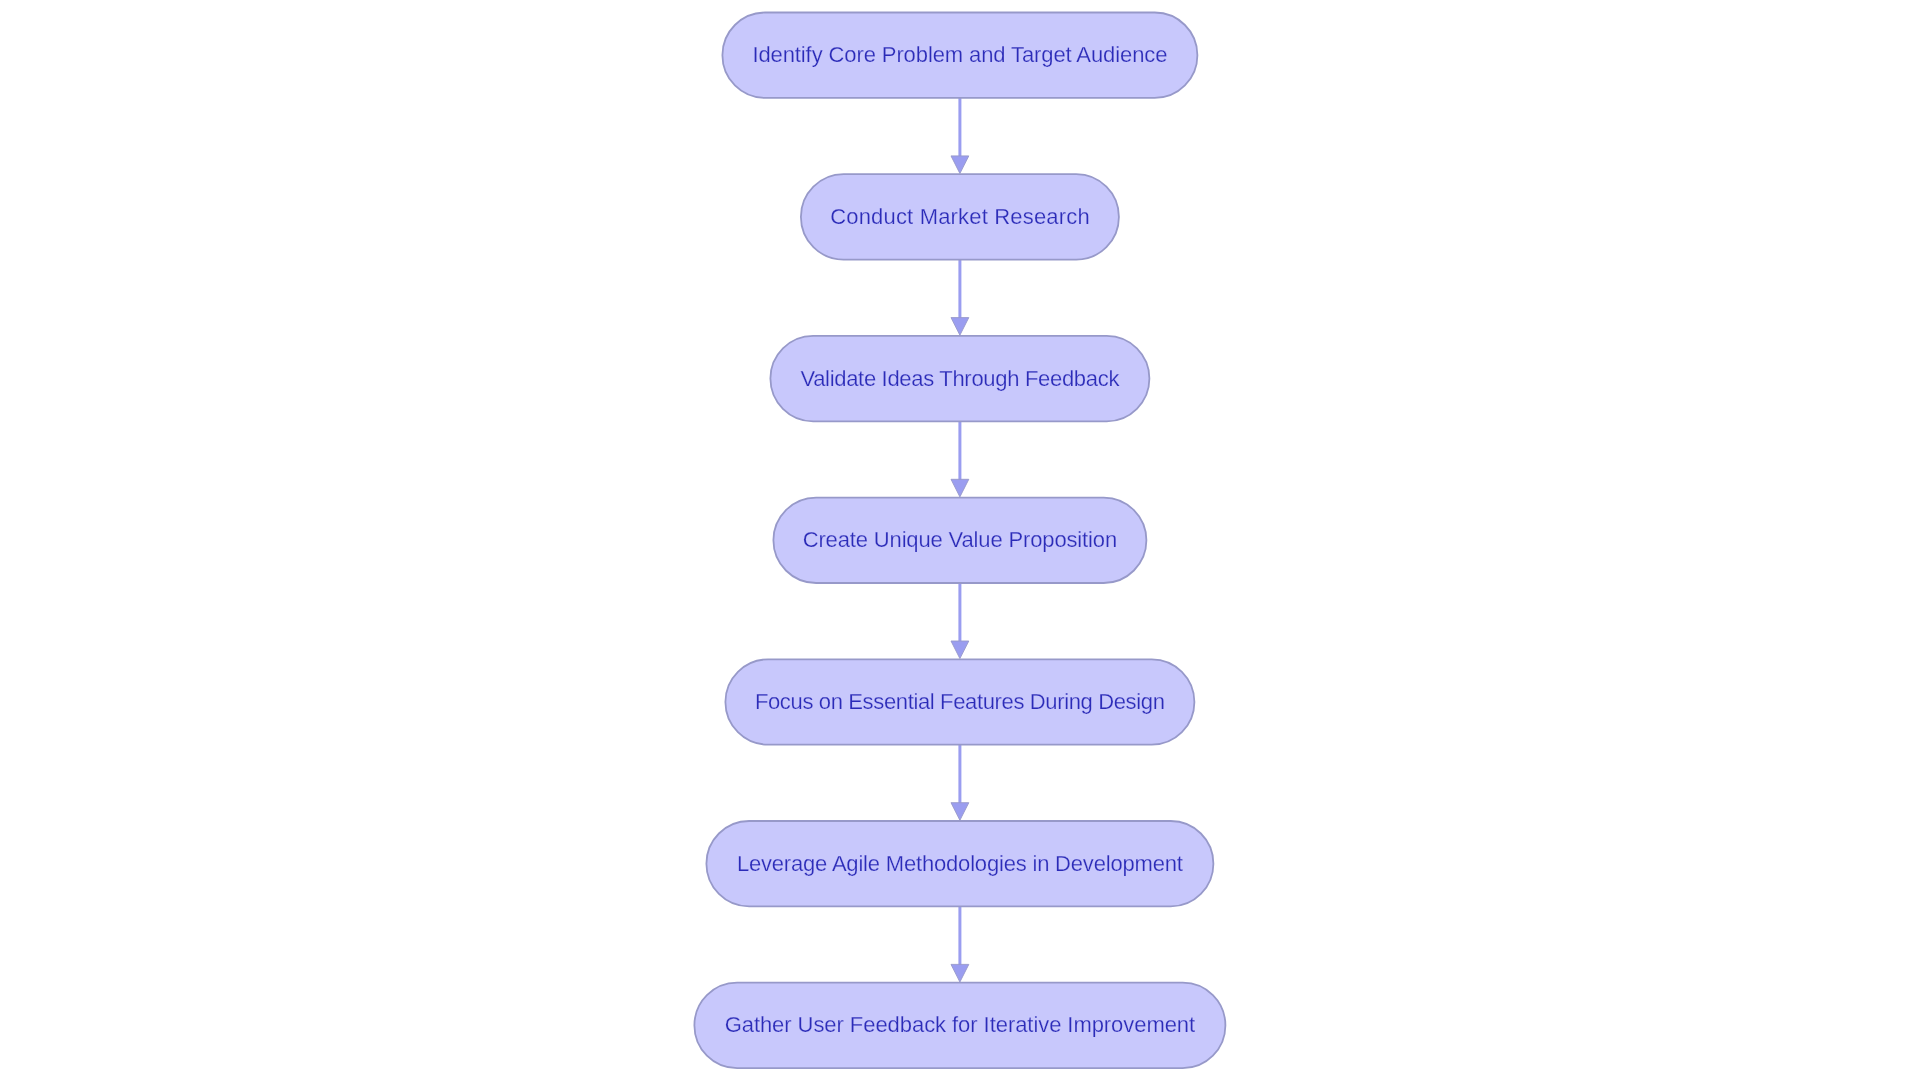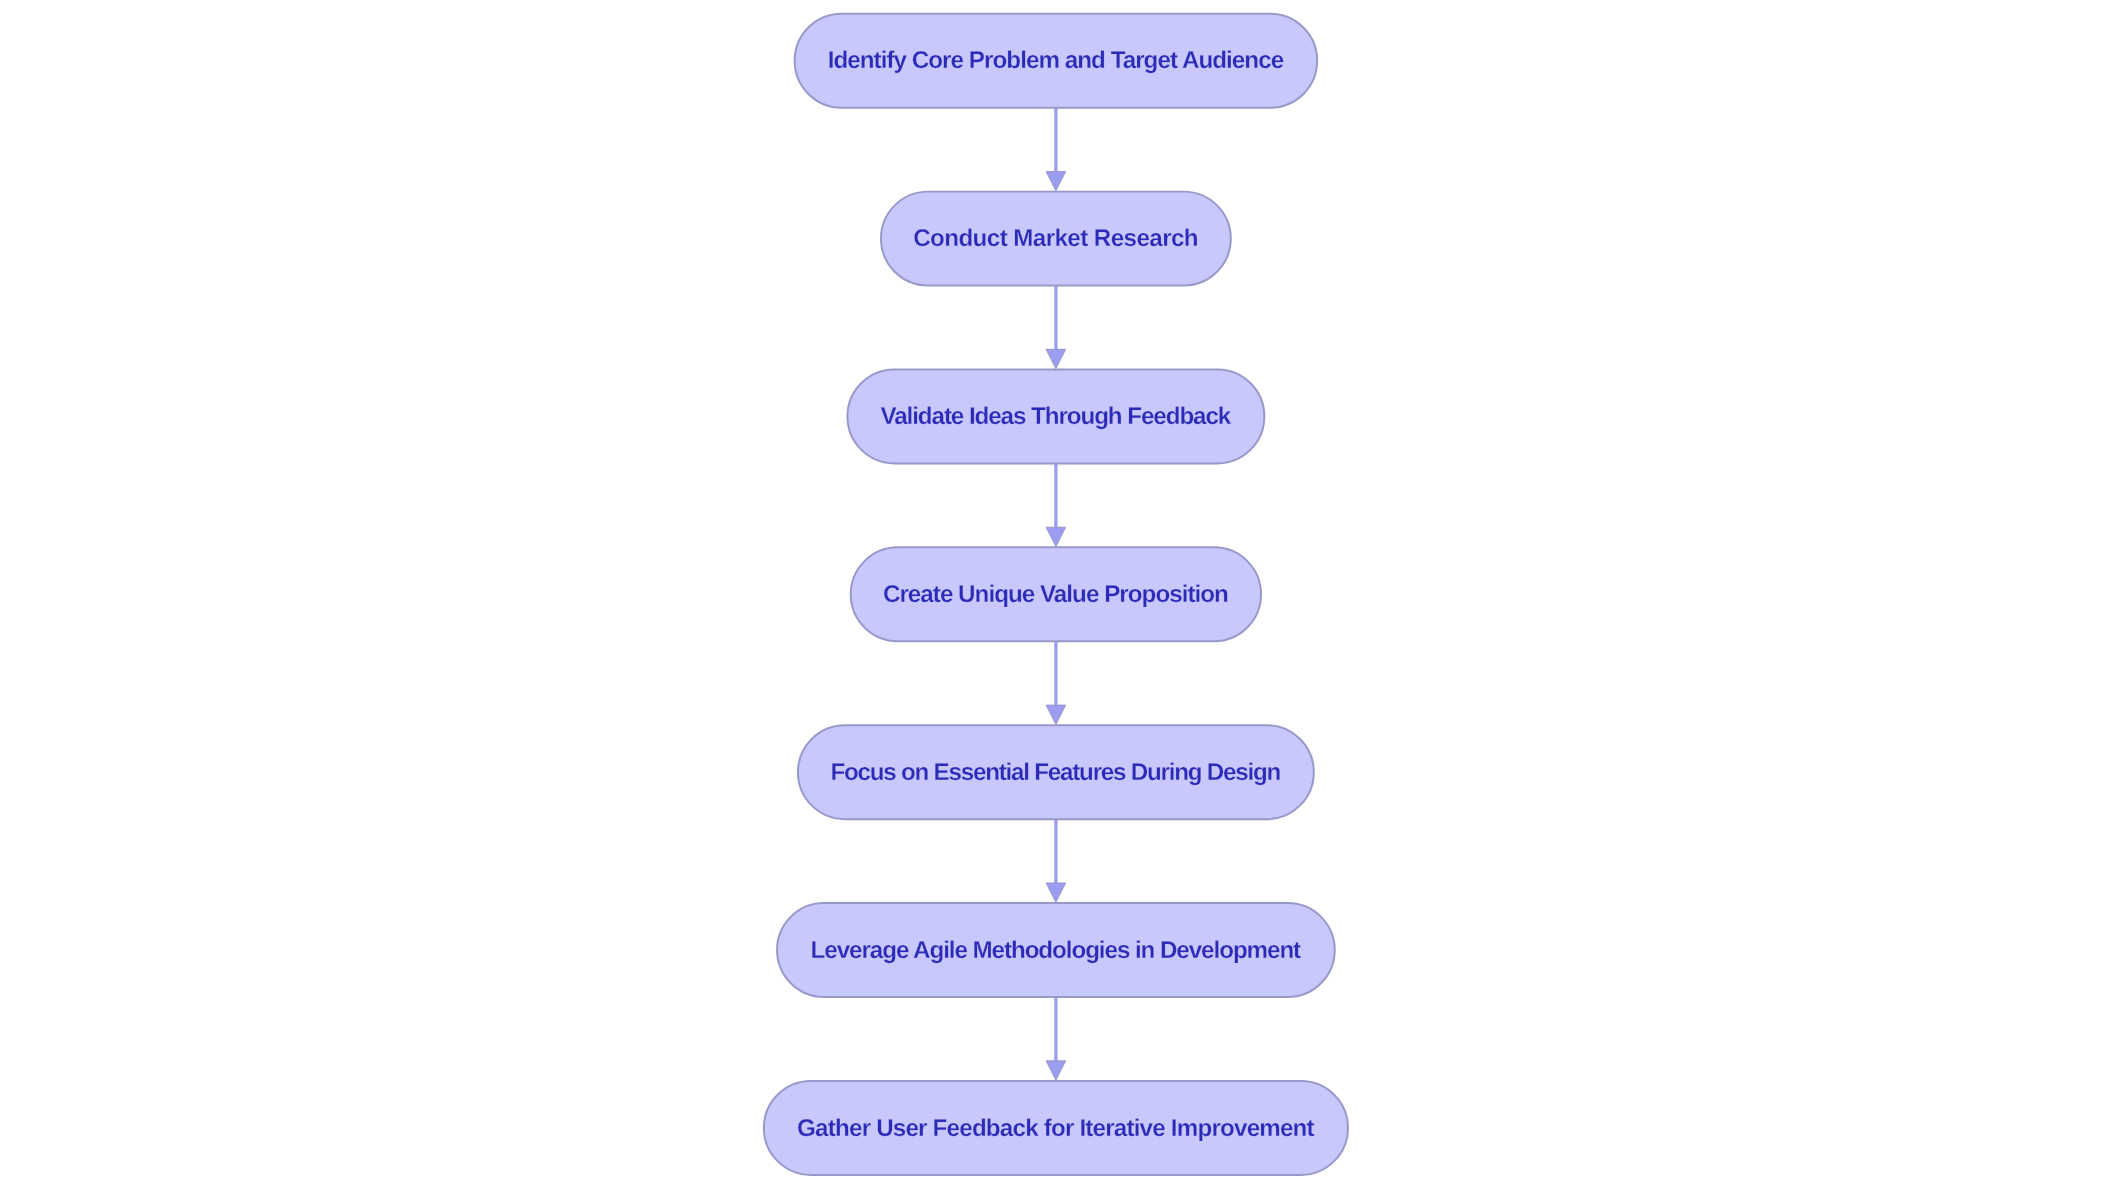--- a/index.html
+++ b/index.html
@@ -1,19 +1,19 @@
 <!DOCTYPE html>
 <html><head>
 <meta charset="utf-8">
 <title>Flowchart</title>
 <style>
   html,body{margin:0;padding:0;}
   body{width:1920px;height:1080px;background:#ffffff;overflow:hidden;
        font-family:"Liberation Sans",sans-serif;}
-  #stage{position:relative;width:1920px;height:868px;background:#ffffff;font-weight:bold;}
+  #stage{position:relative;width:1920px;height:868px;background:#ffffff;}
   svg#chart{position:absolute;left:0;top:0;width:1920px;height:1080px;display:block;
             shape-rendering:geometricPrecision;}
   .node-label{font-family:"Liberation Sans",sans-serif;font-size:22px;text-anchor:middle;}
   #nodes{filter:opacity(1);}
 </style>
 </head>
 <body style="background: rgb(255, 255, 255);">
 
 <div id="stage" style="background: rgb(255, 255, 255);">
   <svg id="chart" viewBox="0 0 1920 1080">

